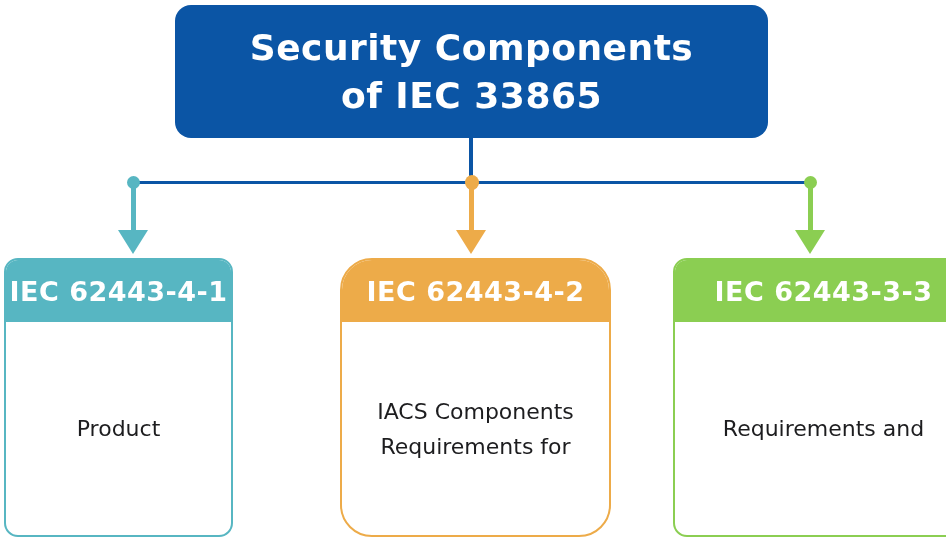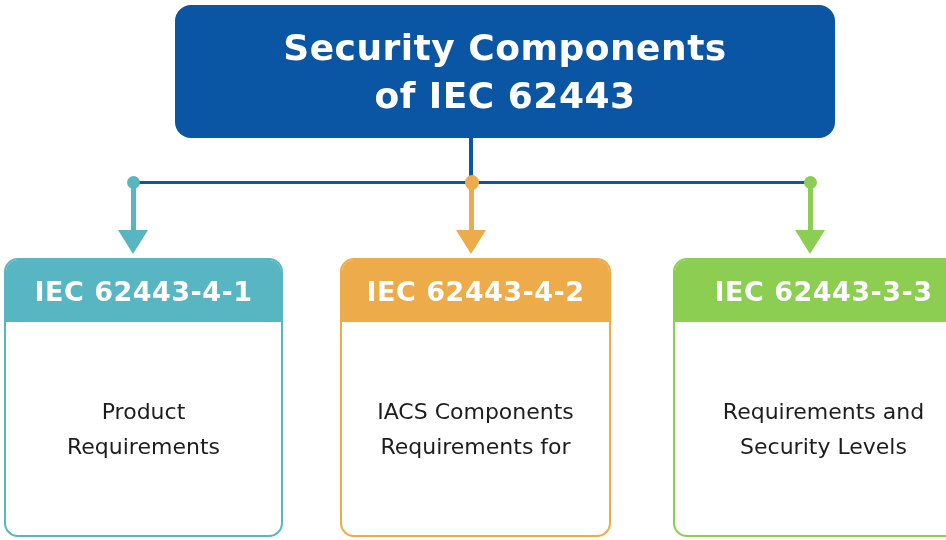--- a/index.html
+++ b/index.html
@@ -5,21 +5,21 @@
   html,body{margin:0;padding:0;}
   body{
     width:946px;height:540px;position:relative;background:#ffffff;
     font-family:"DejaVu Sans","Liberation Sans",sans-serif;
     overflow:hidden;
   }
   .abs{position:absolute;}
 
   
   .title-box{
-    left:175px;top:5px;width:660px;height:133px;
+    left:175px;top:5px;width:593px;height:133px;
     background:var(--blue);border-radius:16px;
     display:flex;flex-direction:column;align-items:center;justify-content:center;
     color:#ffffff;font-weight:700;font-size:36px;line-height:48px;
     text-align:center;letter-spacing:.5px;
   }
 
   
   .trunk-line{left:469px;top:137px;width:4px;height:46px;background:var(--blue);}
   .h-line{left:133px;top:181px;width:677px;height:3px;background:var(--blue);}
   .dot{width:13px;height:13px;border-radius:50%;}
@@ -42,33 +42,33 @@
     display:flex;flex-direction:column;
   }
   .card-header{
     height:62px;flex:0 0 62px;display:flex;align-items:center;justify-content:center;
     color:#ffffff;font-weight:700;font-size:27px;letter-spacing:.5px;
   }
   .card-body{
     flex:1;display:flex;flex-direction:column;align-items:center;justify-content:center;
     color:#1d1d1f;font-size:22px;line-height:35px;text-align:center;font-weight:400;
   }
-  .card-teal{left:4px;width:279px;border-color:var(--teal);}
+  .card-teal{left:4px;width:229px;border-color:var(--teal);}
   .card-teal .card-header{background:var(--teal);}
-  .card-orange{left:340px;width:271px;border-color:var(--orange);}
+  .card-orange{left:340px;width:271px;border-color:var(--orange);border-radius:32px;}
   .card-orange .card-header{background:var(--orange);}
   .card-green{left:673px;width:301px;border-color:var(--green);}
   .card-green .card-header{background:var(--green);}
 </style>
 </head>
 <body style="--blue: #0b55a5; --teal: #57b6c2; --orange: #edab49; --green: #8bce52;">
 
 <div class="abs title-box">
   <div>Security Components</div>
-  <div>of IEC 62443</div>
+  <div>of IEC 33865</div>
 </div>
 
 <div class="abs trunk-line"></div>
 <div class="abs h-line"></div>
 
 <div class="abs dot dot-teal"></div>
 <div class="abs dot dot-orange"></div>
 <div class="abs dot dot-green"></div>
 
 <div class="abs v-line v-teal"></div>
@@ -76,31 +76,29 @@
 <div class="abs v-line v-green"></div>
 
 <div class="abs arrowhead a-teal"></div>
 <div class="abs arrowhead a-orange"></div>
 <div class="abs arrowhead a-green"></div>
 
 <div class="abs card card-teal">
   <div class="card-header">IEC 62443-4-1</div>
   <div class="card-body">
     <div>Product</div>
-    <div>Requirements</div>
   </div>
 </div>
 
 <div class="abs card card-orange">
   <div class="card-header">IEC 62443-4-2</div>
   <div class="card-body">
     <div>IACS Components</div>
     <div>Requirements for</div>
   </div>
 </div>
 
 <div class="abs card card-green">
   <div class="card-header">IEC 62443-3-3</div>
   <div class="card-body">
     <div>Requirements and</div>
-    <div>Security Levels</div>
   </div>
 </div>
 
 </body></html>

